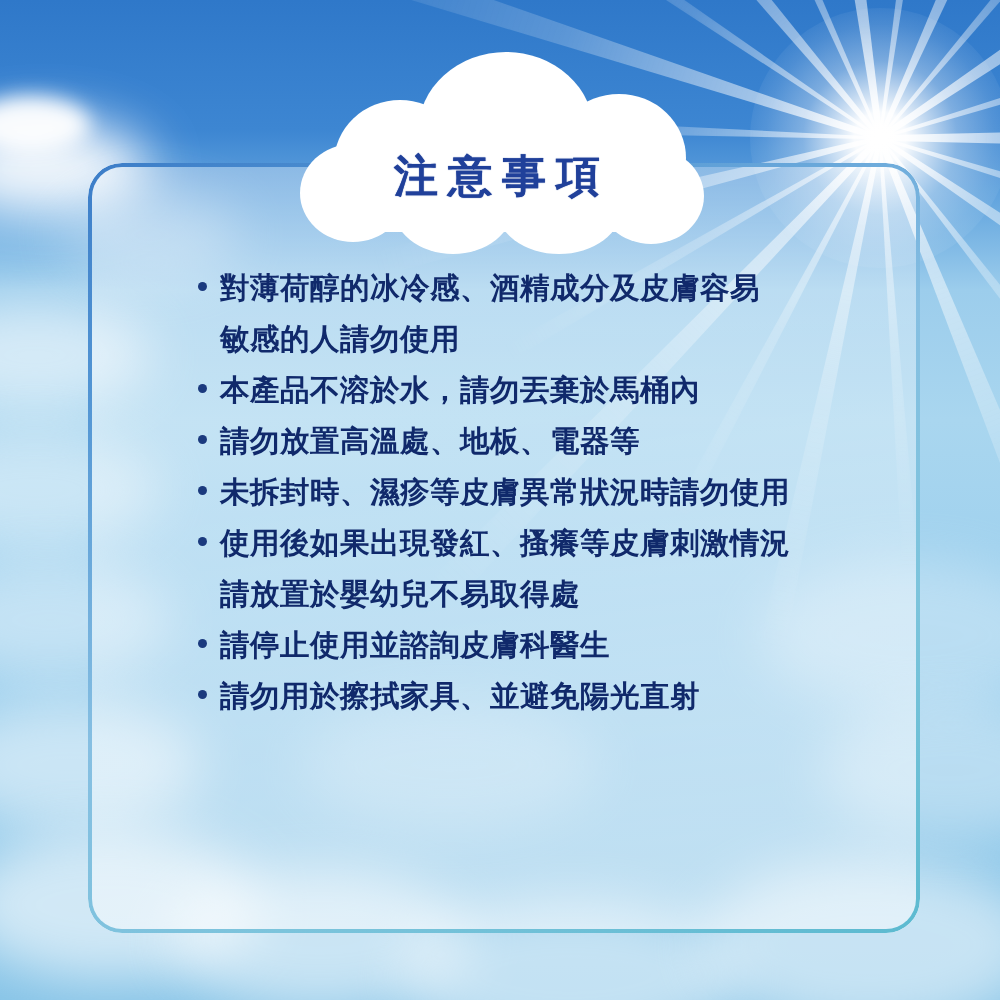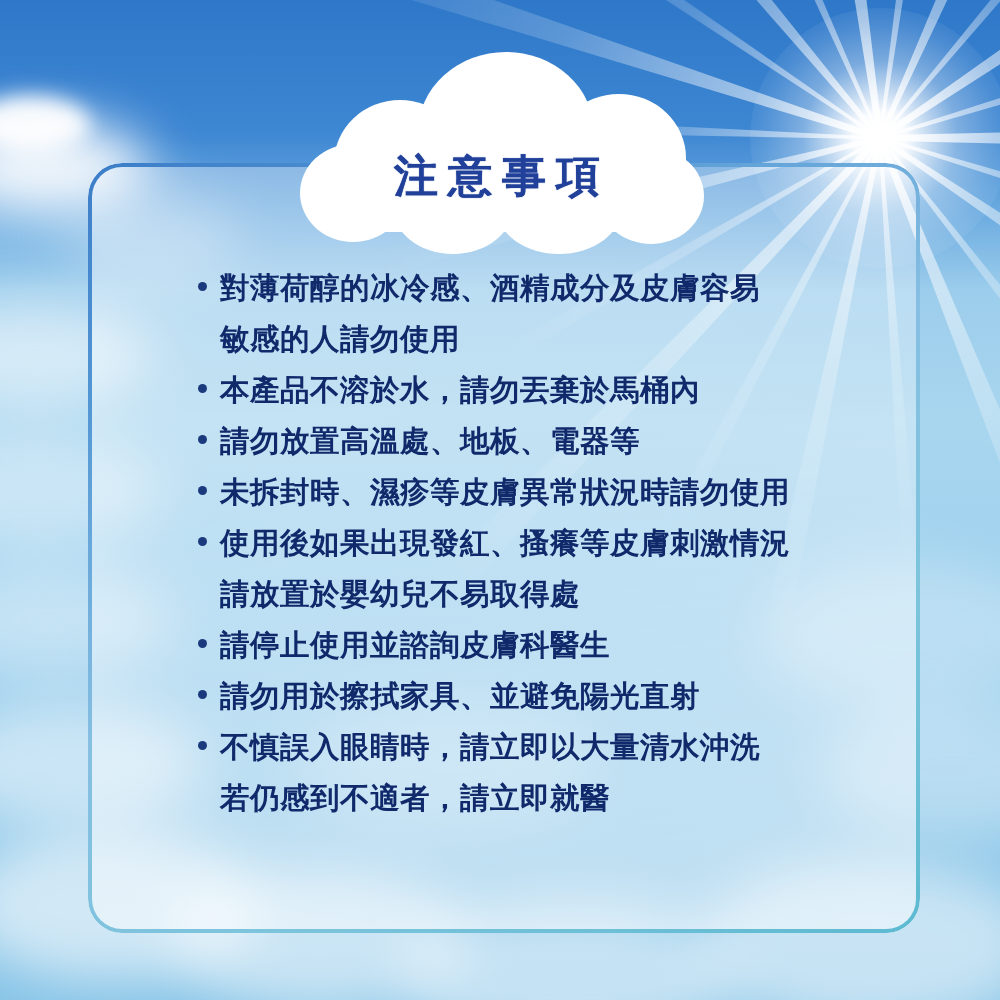--- a/index.html
+++ b/index.html
@@ -239,20 +239,15 @@
         <span class="ln cont">請放置於嬰幼兒不易取得處</span>
       </div>
       <div class="item">
         <span class="dot"></span>
         <span class="ln">請停止使用並諮詢皮膚科醫生</span>
       </div>
       <div class="item">
         <span class="dot"></span>
         <span class="ln">請勿用於擦拭家具、並避免陽光直射</span>
       </div>
-      <div class="item">
-        <span class="dot"></span>
-        <span class="ln">不慎誤入眼睛時，請立即以大量清水沖洗</span>
-        <span class="ln cont">若仍感到不適者，請立即就醫</span>
-      </div>
     </div>
 
 </div>
 
 </body></html>

